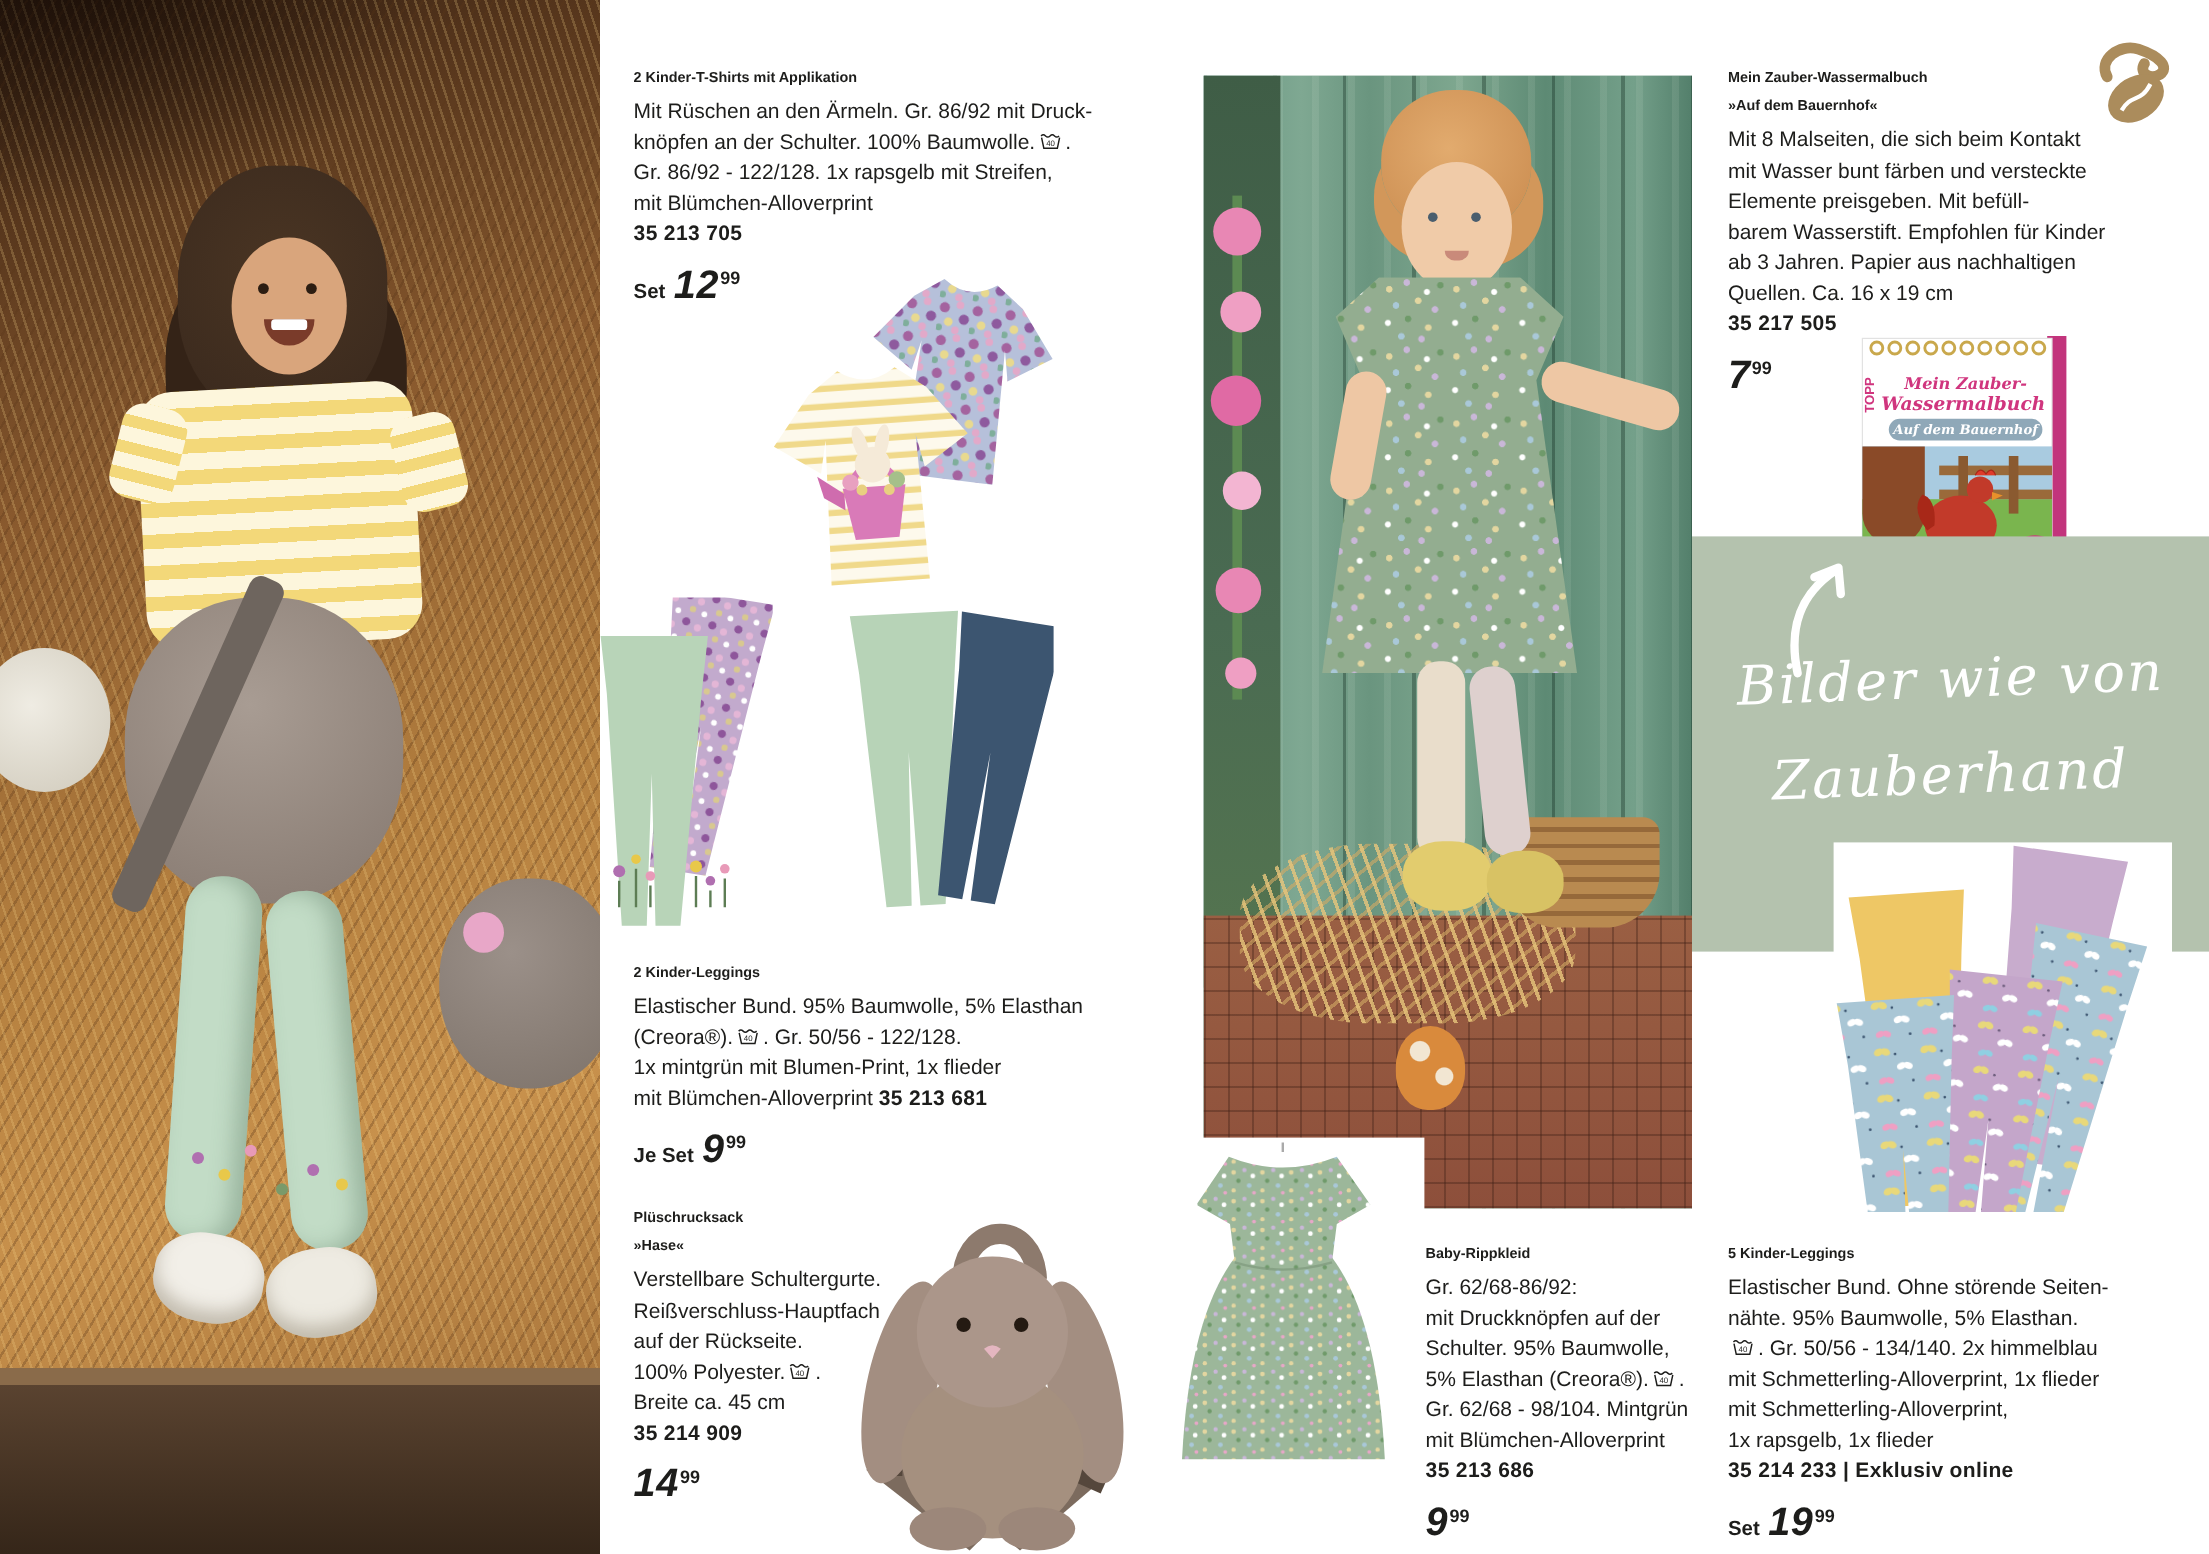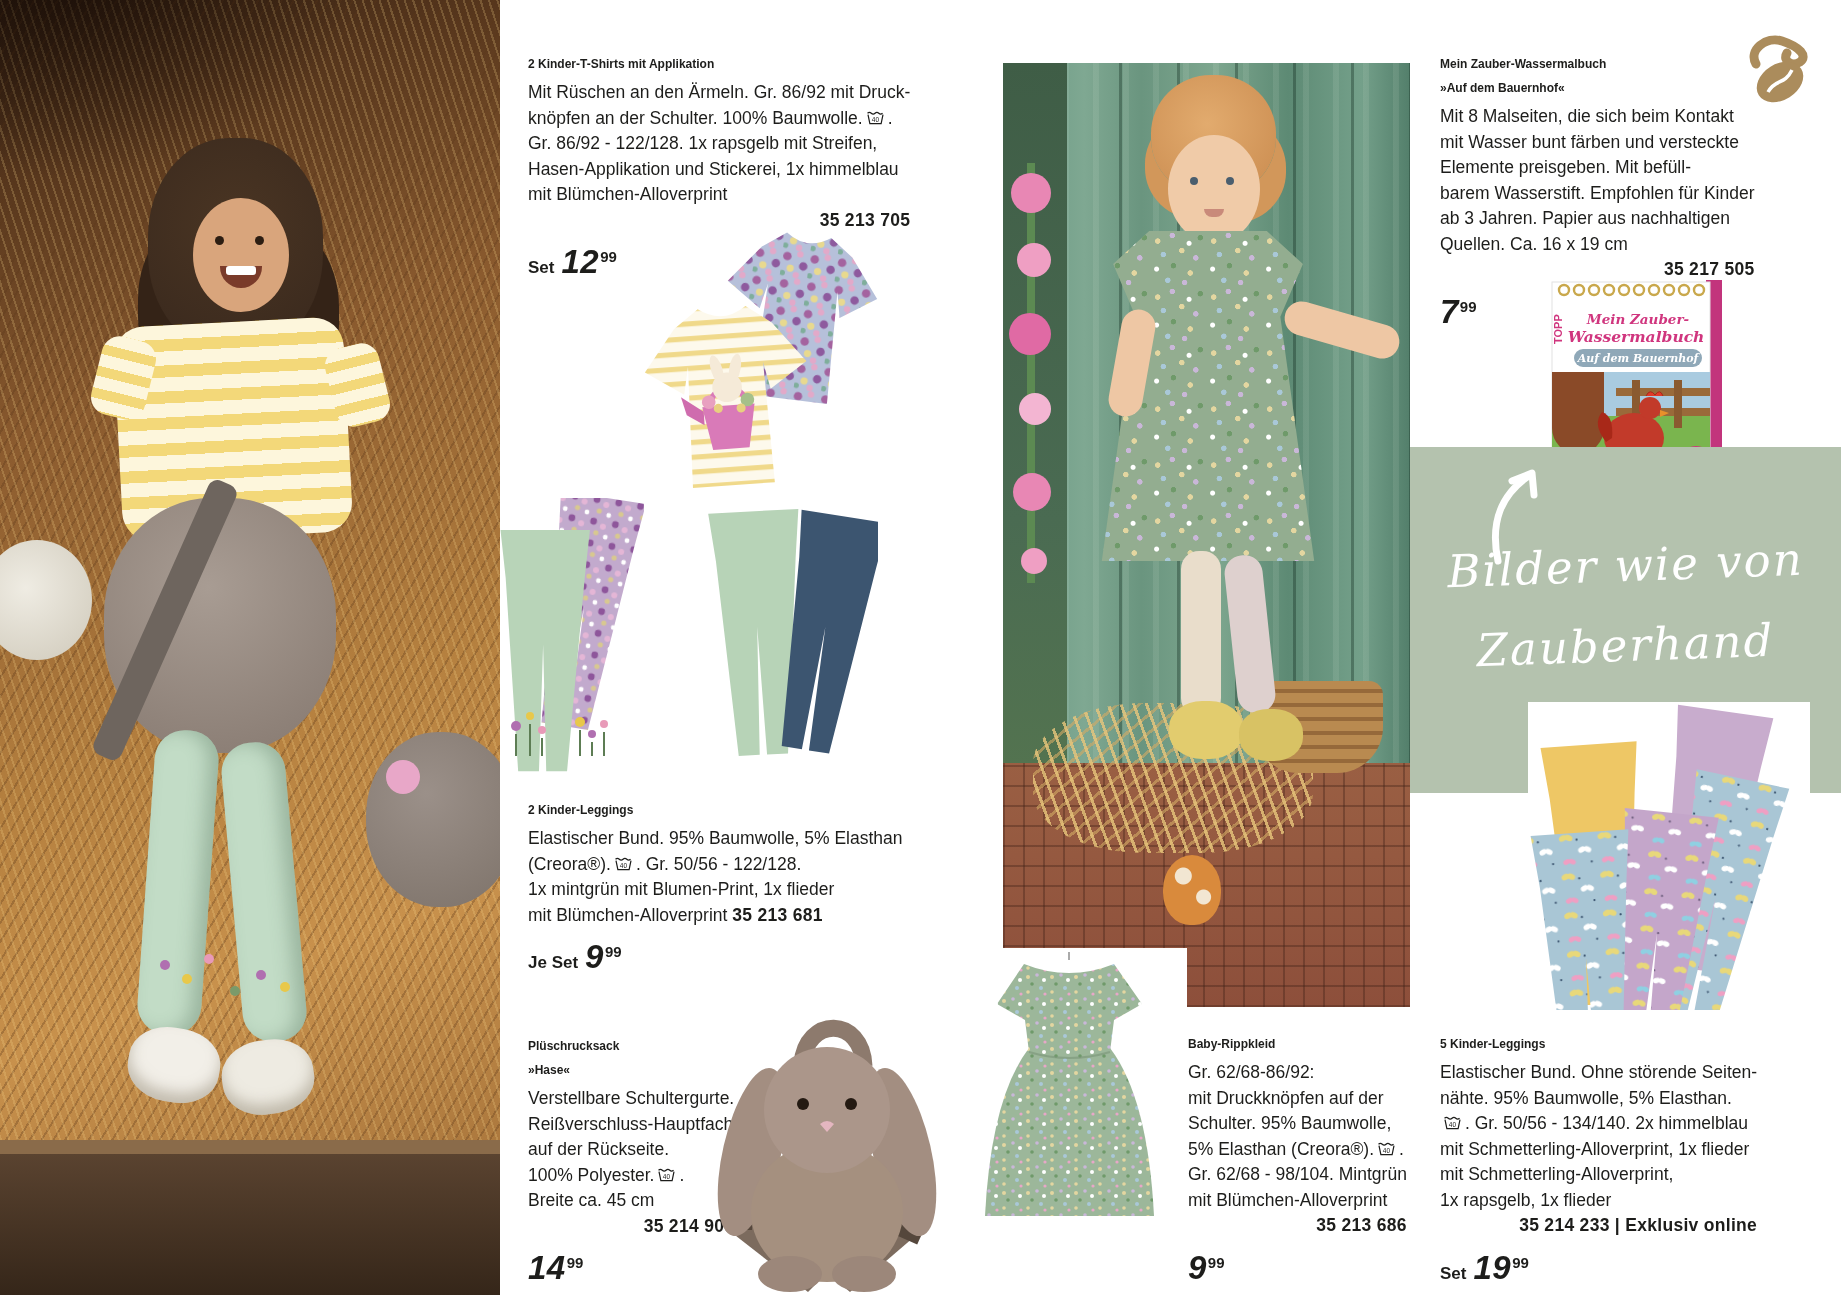--- a/index.html
+++ b/index.html
@@ -3,21 +3,21 @@
 <meta charset="utf-8">
 <style>
   html,body{margin:0;padding:0;background:#fff;}
   .page{position:relative;width:1841px;height:1295px;background:#fff;overflow:hidden;
         font-family:"Liberation Sans",sans-serif;color:#1d1d1b;}
   .abs{position:absolute;}
   
   .tb{position:absolute;}
   .h{font-size:12px;font-weight:700;line-height:24px;margin-bottom:4px;white-space:nowrap;}
   .t{font-size:17.5px;line-height:25.5px;white-space:nowrap;}
-  .art{font-weight:700;letter-spacing:.3px;text-align:right;}
+  .art{font-weight:700;letter-spacing:.3px;}
   .price{margin-top:10px;font-weight:700;white-space:nowrap;}
   .price .lbl{font-size:17px;margin-right:7px;}
   .price .int{font-size:33px;letter-spacing:.5px;font-style:italic;}
   .price .sup{font-size:15px;vertical-align:11px;margin-left:1px;margin-top:34px;}
   .wash{width:19px;height:15px;vertical-align:-1px;margin:0 3px;}
   
   .banner{position:absolute;left:1410px;top:447px;width:431px;height:346px;background:#b4c2ae;}
   .script{position:absolute;width:100%;text-align:center;color:#fff;
           font-family:"DejaVu Serif",serif;font-style:italic;font-size:45px;
           letter-spacing:2px;transform:rotate(-2deg);}
@@ -140,21 +140,20 @@
 
   <div class="tb" style="left:528px;top:52px;">
     <div class="h">2 Kinder-T-Shirts mit Applikation</div>
     <div class="t">Mit Rüschen an den Ärmeln. Gr. 86/92 mit Druck-</div>
     <div class="t"><span>knöpfen an der Schulter. 100% Baumwolle.</span><svg class="wash" viewBox="0 0 20 16">
           <path d="M1.5,3.5 Q3.5,1.5 5.5,3.5 Q7.5,5.5 9.5,3.5 Q11.5,1.5 13.5,3.5 Q15.5,5.5 17.5,3.5" fill="none" stroke="#1d1d1b" stroke-width="1.3"></path>
           <path d="M2,5 L4,14.5 L16,14.5 L18,5" fill="none" stroke="#1d1d1b" stroke-width="1.3"></path>
           <text x="10" y="12.5" text-anchor="middle" font-size="7" fill="#1d1d1b">40</text>
         </svg><span>.</span></div>
     <div class="t">Gr. 86/92 - 122/128. 1x rapsgelb mit Streifen,</div>
-    <div class="t">Hasen-Applikation und Stickerei, 1x himmelblau</div>
     <div class="t">mit Blümchen-Alloverprint</div>
     <div class="t art">35 213 705</div>
     <div class="price"><span class="lbl">Set</span><span class="int">12</span><span class="sup">99</span></div>
   </div>
 
   <svg class="abs" style="left:638px;top:226px;" width="245" height="278" viewBox="0 0 245 278">
     <use href="#tee" transform="translate(82,-2) scale(1.06) rotate(7 75 85)" fill="url(#patFloralLilac)"></use>
     <g transform="translate(4,70) scale(1.14) rotate(-4 75 85)">
       <use href="#tee" fill="url(#patStripes)"></use>
       <path d="M60,96 C58,76 92,76 90,96" fill="none" stroke="#d97ab8" stroke-width="5"></path>
@@ -194,21 +193,21 @@
     <div class="t"><span>(Creora®).</span><svg class="wash" viewBox="0 0 20 16">
           <path d="M1.5,3.5 Q3.5,1.5 5.5,3.5 Q7.5,5.5 9.5,3.5 Q11.5,1.5 13.5,3.5 Q15.5,5.5 17.5,3.5" fill="none" stroke="#1d1d1b" stroke-width="1.3"></path>
           <path d="M2,5 L4,14.5 L16,14.5 L18,5" fill="none" stroke="#1d1d1b" stroke-width="1.3"></path>
           <text x="10" y="12.5" text-anchor="middle" font-size="7" fill="#1d1d1b">40</text>
         </svg><span>. Gr. 50/56 - 122/128.</span></div>
     <div class="t">1x mintgrün mit Blumen-Print, 1x flieder</div>
     <div class="t"><span>mit Blümchen-Alloverprint</span>&nbsp;<span class="art">35 213 681</span></div>
     <div class="price"><span class="lbl">Je Set</span><span class="int">9</span><span class="sup">99</span></div>
   </div>
 
-  <div class="tb" style="left:528px;top:1034px;">
+  <div class="tb" style="left:528px;top:1002px;">
     <div class="h" style="margin-bottom:0;">Plüschrucksack</div>
     <div class="h">»Hase«</div>
     <div class="t">Verstellbare Schultergurte.</div>
     <div class="t">Reißverschluss-Hauptfach</div>
     <div class="t">auf der Rückseite.</div>
     <div class="t"><span>100% Polyester.</span><svg class="wash" viewBox="0 0 20 16">
           <path d="M1.5,3.5 Q3.5,1.5 5.5,3.5 Q7.5,5.5 9.5,3.5 Q11.5,1.5 13.5,3.5 Q15.5,5.5 17.5,3.5" fill="none" stroke="#1d1d1b" stroke-width="1.3"></path>
           <path d="M2,5 L4,14.5 L16,14.5 L18,5" fill="none" stroke="#1d1d1b" stroke-width="1.3"></path>
           <text x="10" y="12.5" text-anchor="middle" font-size="7" fill="#1d1d1b">40</text>
         </svg><span>.</span></div>

